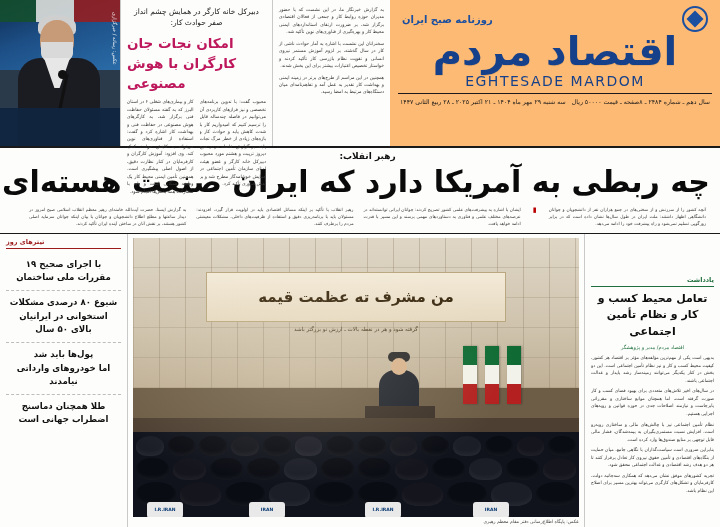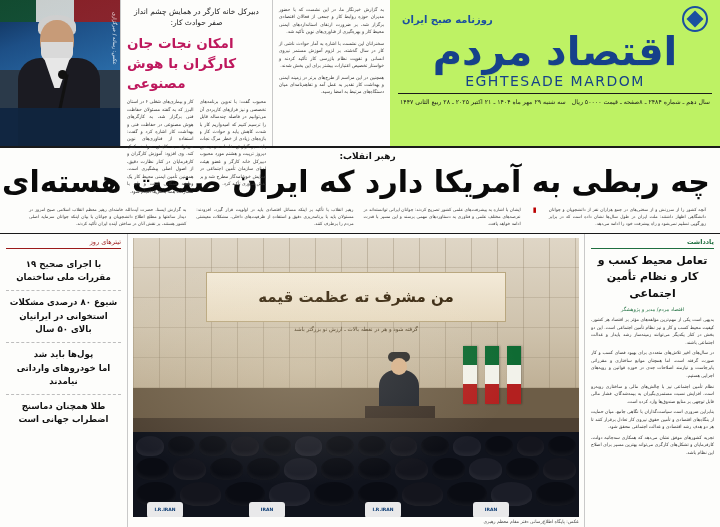--- a/index.html
+++ b/index.html
@@ -147,21 +147,21 @@
 
   
   .nameplate {
     flex: 1;
     position: relative;
     padding: 4px 8px 2px 8px;
     display: flex;
     flex-direction: column;
     align-items: center;
     justify-content: flex-start;
-    background: #bef264;
+    background: #fdba74;
   }
   .np-top {
     width: 100%;
     display: flex;
     flex-direction: row;
     align-items: center;
     justify-content: space-between;
     padding: 2px 4px 0 4px;
   }
   .np-rooznameh {
@@ -274,20 +274,21 @@
     padding: 4px 6px;
     display: flex;
     flex-direction: column;
   }
   .sec-label {
     font-size: 6.5px;
     color: #1f6f3f;
     text-align: right;
     margin-bottom: 2px;
     font-weight: bold;
+    margin-top: 38px;
   }
   .sec-rule {
     height: 1px; background: #1f6f3f; margin-bottom: 4px;
   }
   .op-title {
     font-size: 11px;
     font-weight: bold;
     text-align: center;
     color: #0e0e0e;
     line-height: 1.5;
@@ -441,22 +442,22 @@
   .col-briefs {
     flex: 0 0 128px;
     border-right: 1px solid #c9c9c9;
     padding: 4px 6px;
     display: flex;
     flex-direction: column;
   }
   .briefs-label {
     font-size: 6.5px;
     color: #9c1a1a;
-    text-align: right;
-    font-weight: normal;
+    text-align: left;
+    font-weight: bold;
     margin-bottom: 2px;
   }
   .briefs-rule { height: 1px; background: #9c1a1a; margin-bottom: 4px; }
   .brief {
     border-bottom: 1px dashed #bdbdbd;
     padding: 5px 2px 6px 2px;
     text-align: center;
   }
   .brief:last-child { border-bottom: none; }
   .brief .t1 {

